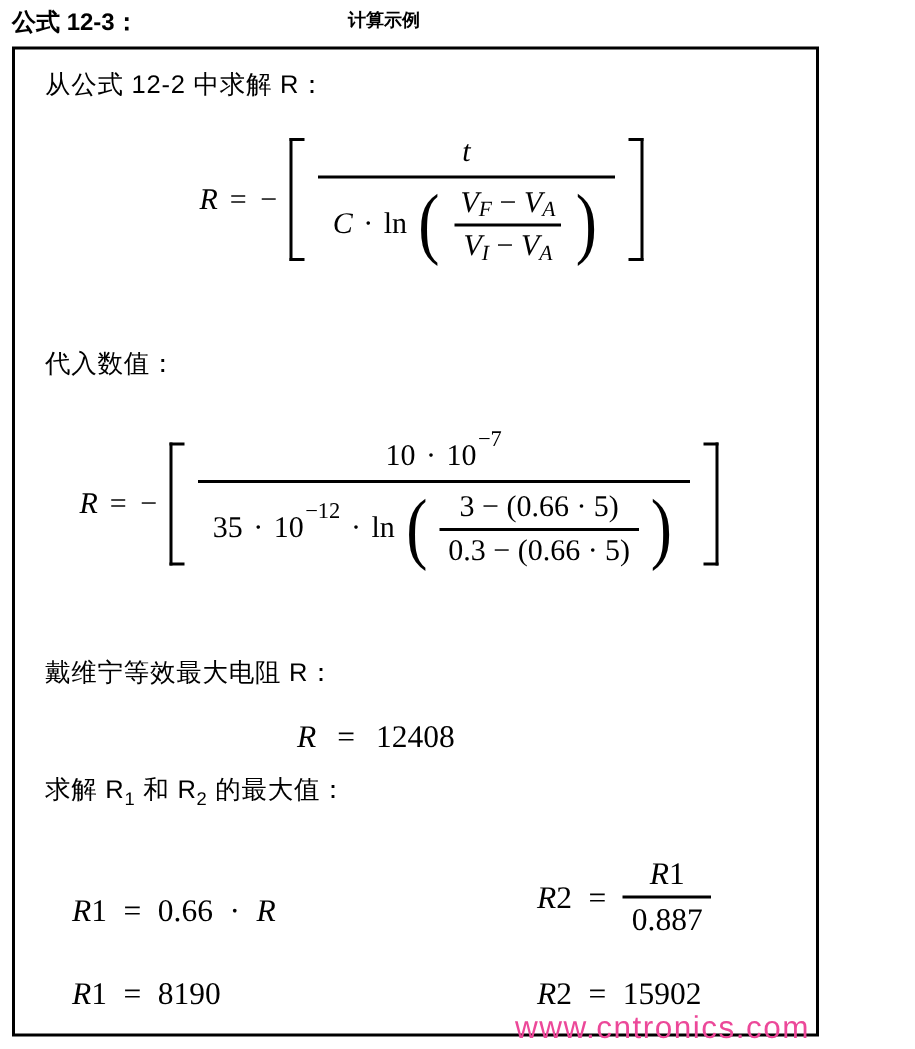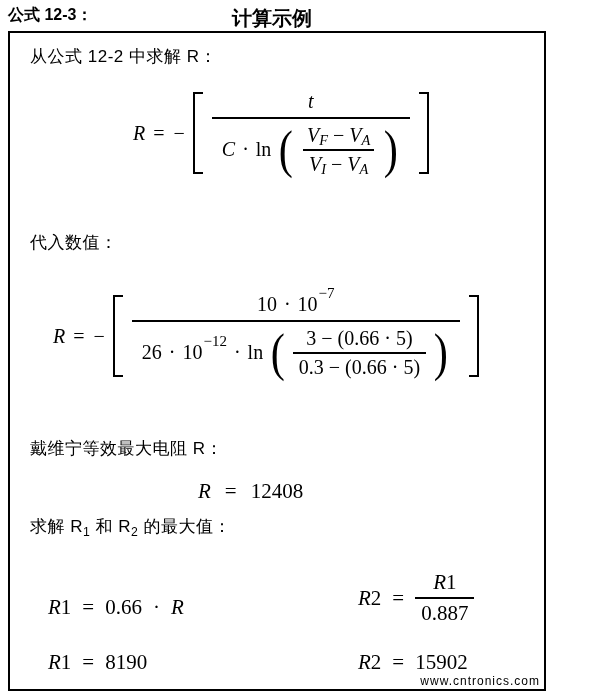--- a/index.html
+++ b/index.html
@@ -2,21 +2,21 @@
 <html><head>
 <meta charset="utf-8">
 <style>
   html,body { margin:0; padding:0; background:#fff; }
   .page {
     position:relative; width:610px; height:699px; background:#fff;
     font-family:"Liberation Sans", sans-serif; color:#000; overflow:hidden;border-radius:17px;
   }
   
   .header-label { position:absolute; left:8px; top:5px; font-size:16px; font-weight:bold; }
-  .header-title { position:absolute; left:232px; top:5px; font-size:20px; font-weight:bold; }
+  .header-title { position:absolute; left:232px; top:5px; font-size:12px; font-weight:bold; }
   
   .box { position:absolute; left:8px; top:31px; width:538px; height:660px;
          border:2px solid #000; box-sizing:border-box; }
   
   .cjk { position:absolute; font-size:17px; letter-spacing:0.5px; white-space:nowrap; }
   .line-solve-r   { left:20px; top:12px; }
   .line-subst     { left:20px; top:198px; }
   .line-thevenin  { left:20px; top:404px;text-align:right; }
   .line-solve-r12 { left:20px; top:482px;text-align:right; }
   .cjk sub { font-size:72%; line-height:1; }
@@ -45,22 +45,22 @@
   .sqb.l { border:2px solid #000; border-right:none; margin-right:2px; }
   .sqb.r { border:2px solid #000; border-left:none; margin-left:2px; }
   
   .lp, .rp { font-size:265%; font-weight:100; line-height:1;
              display:inline-block; transform:scaleX(0.8); font-style:normal; }
   
   .vsub { display:inline-flex; align-items:baseline; }
   .vsub sub { font-size:72%; font-style:italic; line-height:1; position:relative; bottom:-3px; }
   .msup { font-size:75%; line-height:1; position:relative; top:-11px; margin-left:1px; }
   
-  .watermark { position:absolute; right:4px; top:641px; font-size:12px;
-               letter-spacing:1px; color:#000000; }
+  .watermark { position:absolute; right:4px; top:641px; font-size:21px;
+               letter-spacing:1px; color:#ec4899; }
 </style>
 </head>
 <body>
 
 <div class="page">
 
   <div class="header-label">公式 12-3：</div>
   <div class="header-title">计算示例</div>
 
   <div class="box">
@@ -121,21 +121,21 @@
       <span class="frac">
         <span class="num">
           <span>10</span>
           <span class="mo">·</span>
           <span class="grp">
               <span>10</span>
               <span class="msup">−7</span>
             </span>
         </span>
         <span class="den">
-          <span>26</span>
+          <span>35</span>
           <span class="mo">·</span>
           <span class="grp">
               <span>10</span>
               <span class="msup">−12</span>
             </span>
           <span class="mo">·</span>
           <span>ln</span>
           <span class="lp">(</span>
           <span class="frac small">
             <span class="num">

